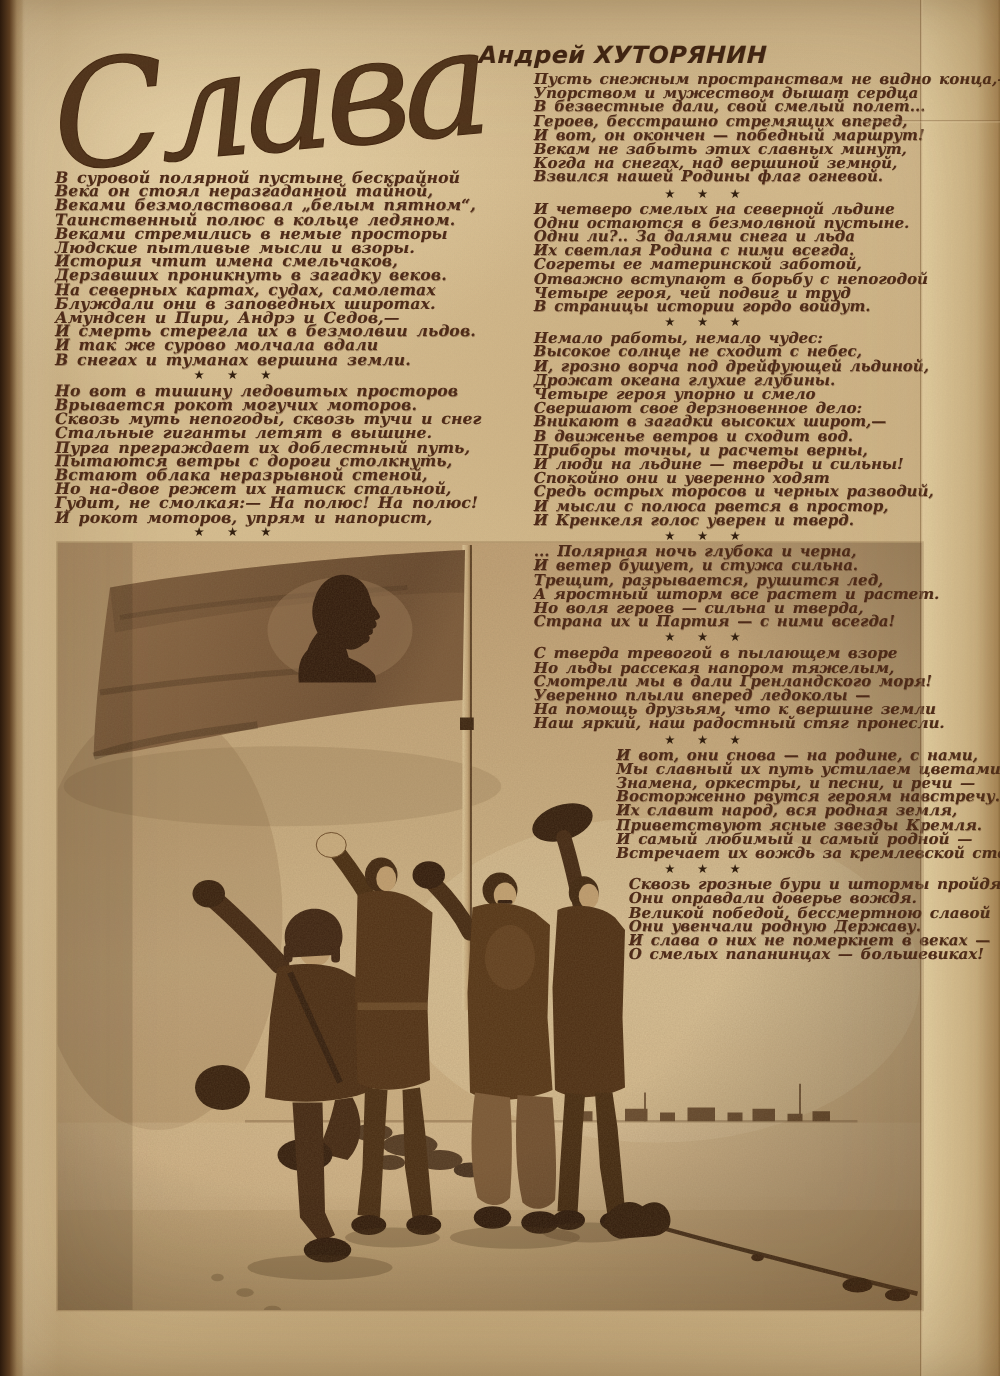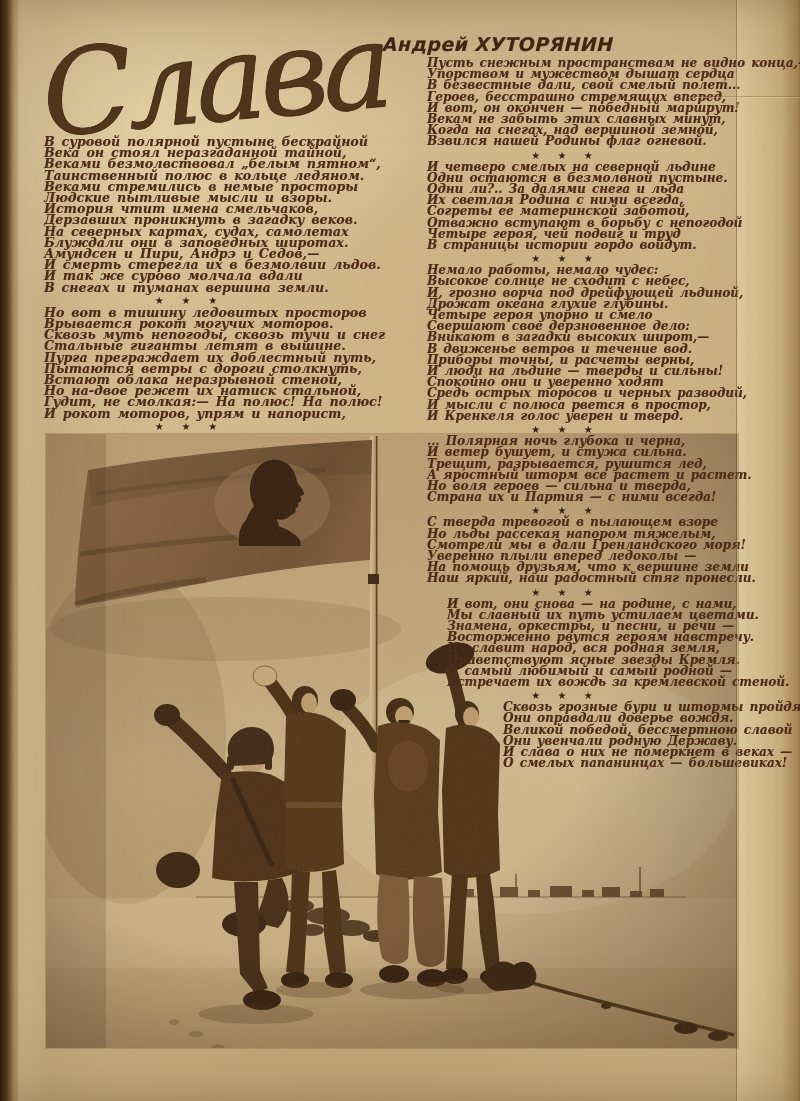--- a/index.html
+++ b/index.html
@@ -33,21 +33,21 @@
   .col{position:absolute;z-index:4;font-style:italic;font-weight:700;color:#4b2716;
     text-shadow:.4px .4px 0 rgba(70,35,18,.38);}
   .col-left{left:44px;top:136px;width:345px;font-size:12.5px;line-height:11.2px;word-spacing:2.5px;letter-spacing:.1px;}
   .col-right{left:427px;top:58px;width:365px;font-size:12px;line-height:11.2px;word-spacing:2px;}
   .line{white-space:nowrap;}
   .sep{font-family:"DejaVu Sans", sans-serif;font-style:normal;font-weight:400;
     font-size:10px;color:#2f1c0d;letter-spacing:6px;text-indent:6px;line-height:11px;
     margin:2px 0 1px;text-align:center;text-shadow:none;}
   .col-left .sep{width:284px;}
   .col-right .sep{width:270px;}
-  .col-right .stanza.s5{margin-left:20px;}
+  .col-right .stanza.s5{margin-left:66px;}
   .col-right .stanza.s6{margin-left:76px;}
 
   .photo{position:absolute;left:46px;top:434px;width:692px;height:614px;z-index:2;
     box-shadow:0 0 0 1px rgba(100,68,34,.25), inset 0 0 40px rgba(80,50,22,.2);}
 </style>
 </head>
 <body>
 
 <div class="page">
 
@@ -271,21 +271,21 @@
       </div>
       <div class="sep">★ ★ ★</div>
       <div class="stanza s2">
         <div class="line">Немало работы, немало чудес:</div>
         <div class="line">Высокое солнце не сходит с небес,</div>
         <div class="line">И, грозно ворча под дрейфующей льдиной,</div>
         <div class="line">Дрожат океана глухие глубины.</div>
         <div class="line">Четыре героя упорно и смело</div>
         <div class="line">Свершают свое дерзновенное дело:</div>
         <div class="line">Вникают в загадки высоких широт,—</div>
-        <div class="line">В движенье ветров и течение вод.</div>
+        <div class="line">В движенье ветров и сходит вод.</div>
         <div class="line">Приборы точны, и расчеты верны,</div>
         <div class="line">И люди на льдине — тверды и сильны!</div>
         <div class="line">Спокойно они и уверенно ходят</div>
         <div class="line">Средь острых торосов и черных разводий,</div>
         <div class="line">И мысли с полюса рвется в простор,</div>
         <div class="line">И Кренкеля голос уверен и тверд.</div>
       </div>
       <div class="sep">★ ★ ★</div>
       <div class="stanza s3">
         <div class="line">... Полярная ночь глубока и черна,</div>

